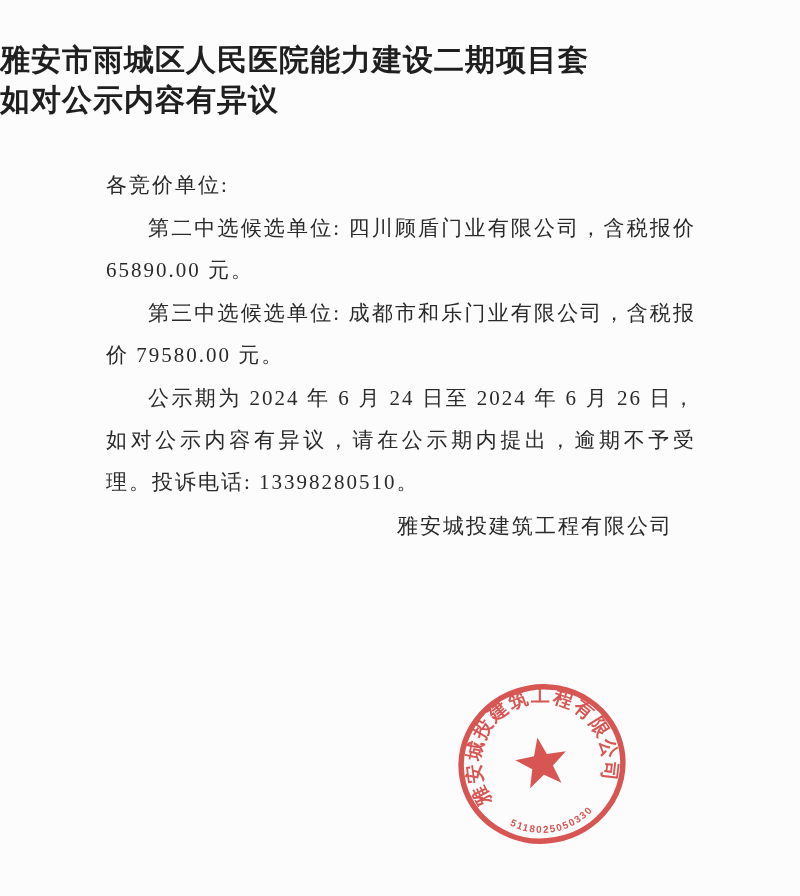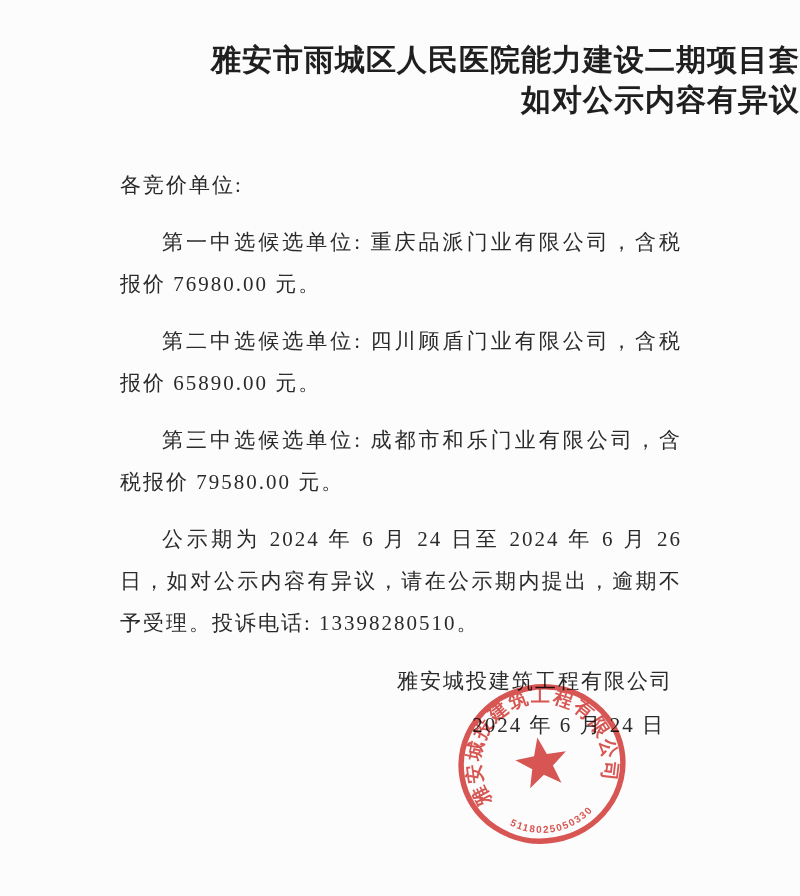--- a/index.html
+++ b/index.html
@@ -11,37 +11,37 @@
   .page {
     position: relative;
     width: 800px; height: 896px;
     background: #fcfcfc;
     overflow: hidden;
     color: #2e2e2e;
   }
   .doc-title {
     margin: 0;
     padding-top: 40px;
-    text-align: right;
+    text-align: left;
     font-family: "Liberation Sans", "DejaVu Sans", sans-serif;
     font-weight: 700;
     font-size: 30px;
     line-height: 40px;
     letter-spacing: 1px;
     color: #1f1f1f;
   }
   .doc-title .tline { display: block; }
   .doc-body {
     margin: 44px 103px 0 105px;
     font-size: 21px;
     line-height: 42px;
     letter-spacing: 2px;
     color: #2a2a2a;
   }
-  .doc-body p { margin: 15px; }
+  .doc-body p { margin: 1px; }
   .salutation { text-align: left; }
   .para {
     text-indent: 2em;
     text-align: justify;
   }
   .sign-block {
     margin: 0 103px 0 105px;
     font-size: 21px;
     letter-spacing: 2px;
     color: #2a2a2a;
@@ -78,29 +78,27 @@
 
 <div class="page">
 
   <h1 class="doc-title">
     <span class="tline">雅安市雨城区人民医院能力建设二期项目套</span>
     <span class="tline">如对公示内容有异议</span>
   </h1>
 
   <div class="doc-body">
     <p class="salutation">各竞价单位:</p>
-    <p class="para">第一中选候选单位: 重庆品派门业有限公司，含税报价 76980.00 元。</p>
     <p class="para">第二中选候选单位: 四川顾盾门业有限公司，含税报价 65890.00 元。</p>
     <p class="para">第三中选候选单位: 成都市和乐门业有限公司，含税报价 79580.00 元。</p>
     <p class="para">公示期为 2024 年 6 月 24 日至 2024 年 6 月 26 日，如对公示内容有异议，请在公示期内提出，逾期不予受理。投诉电话: 13398280510。</p>
   </div>
 
   <div class="sign-block">
     <div class="sign-name">雅安城投建筑工程有限公司</div>
-    <div class="sign-date">2024 年 6 月 24 日</div>
   </div>
 
   <div class="seal">
     <svg viewBox="0 0 190 190" xmlns="http://www.w3.org/2000/svg">
       <defs>
         <path id="arc-top" d="M 40.3 124.1 A 62 62 0 1 1 149.7 124.1" fill="none"></path>
         <path id="arc-bottom" d="M 38.5 134.6 A 69 69 0 0 0 151.5 134.6" fill="none"></path>
       </defs>
       <ellipse class="seal-ring" cx="95" cy="95" rx="81" ry="77" stroke="#d5403c"></ellipse>
       <polygon points="95,68 101.5,86.1 120.7,86.7 105.5,98.4 110.9,116.8 95,106 79.1,116.8 84.5,98.4 69.3,86.7 88.5,86.1" fill="#d5403c"></polygon>

